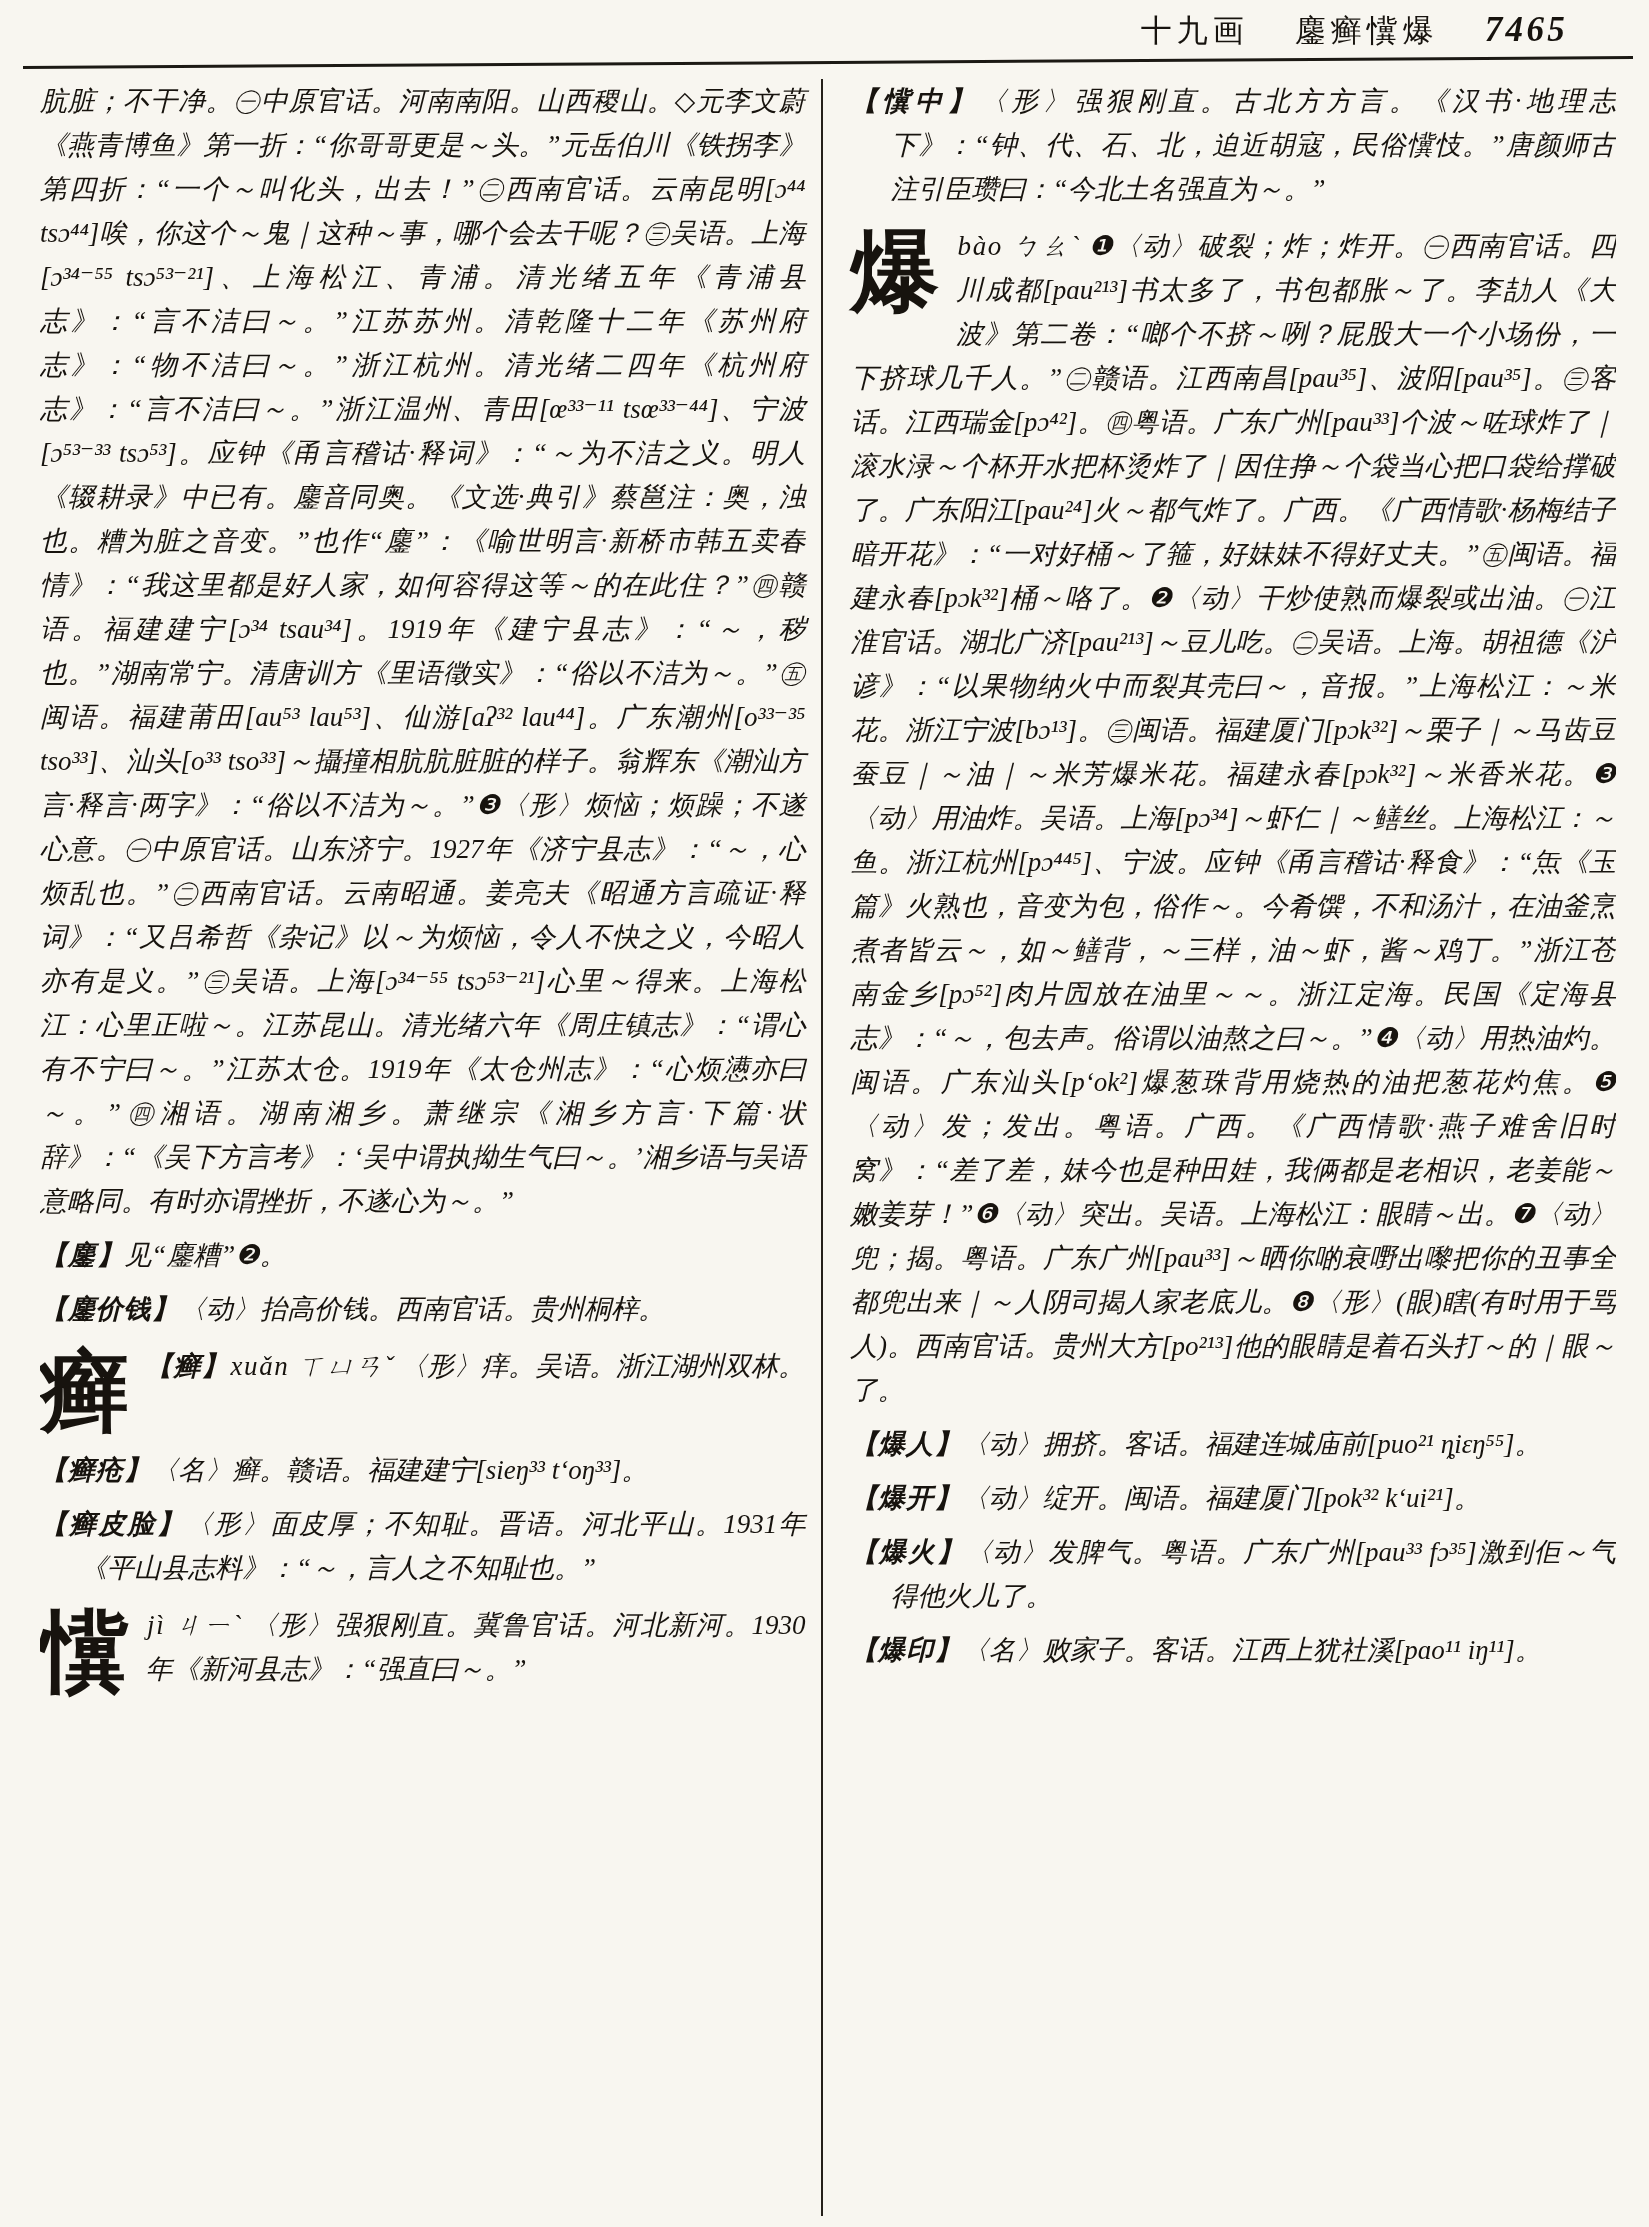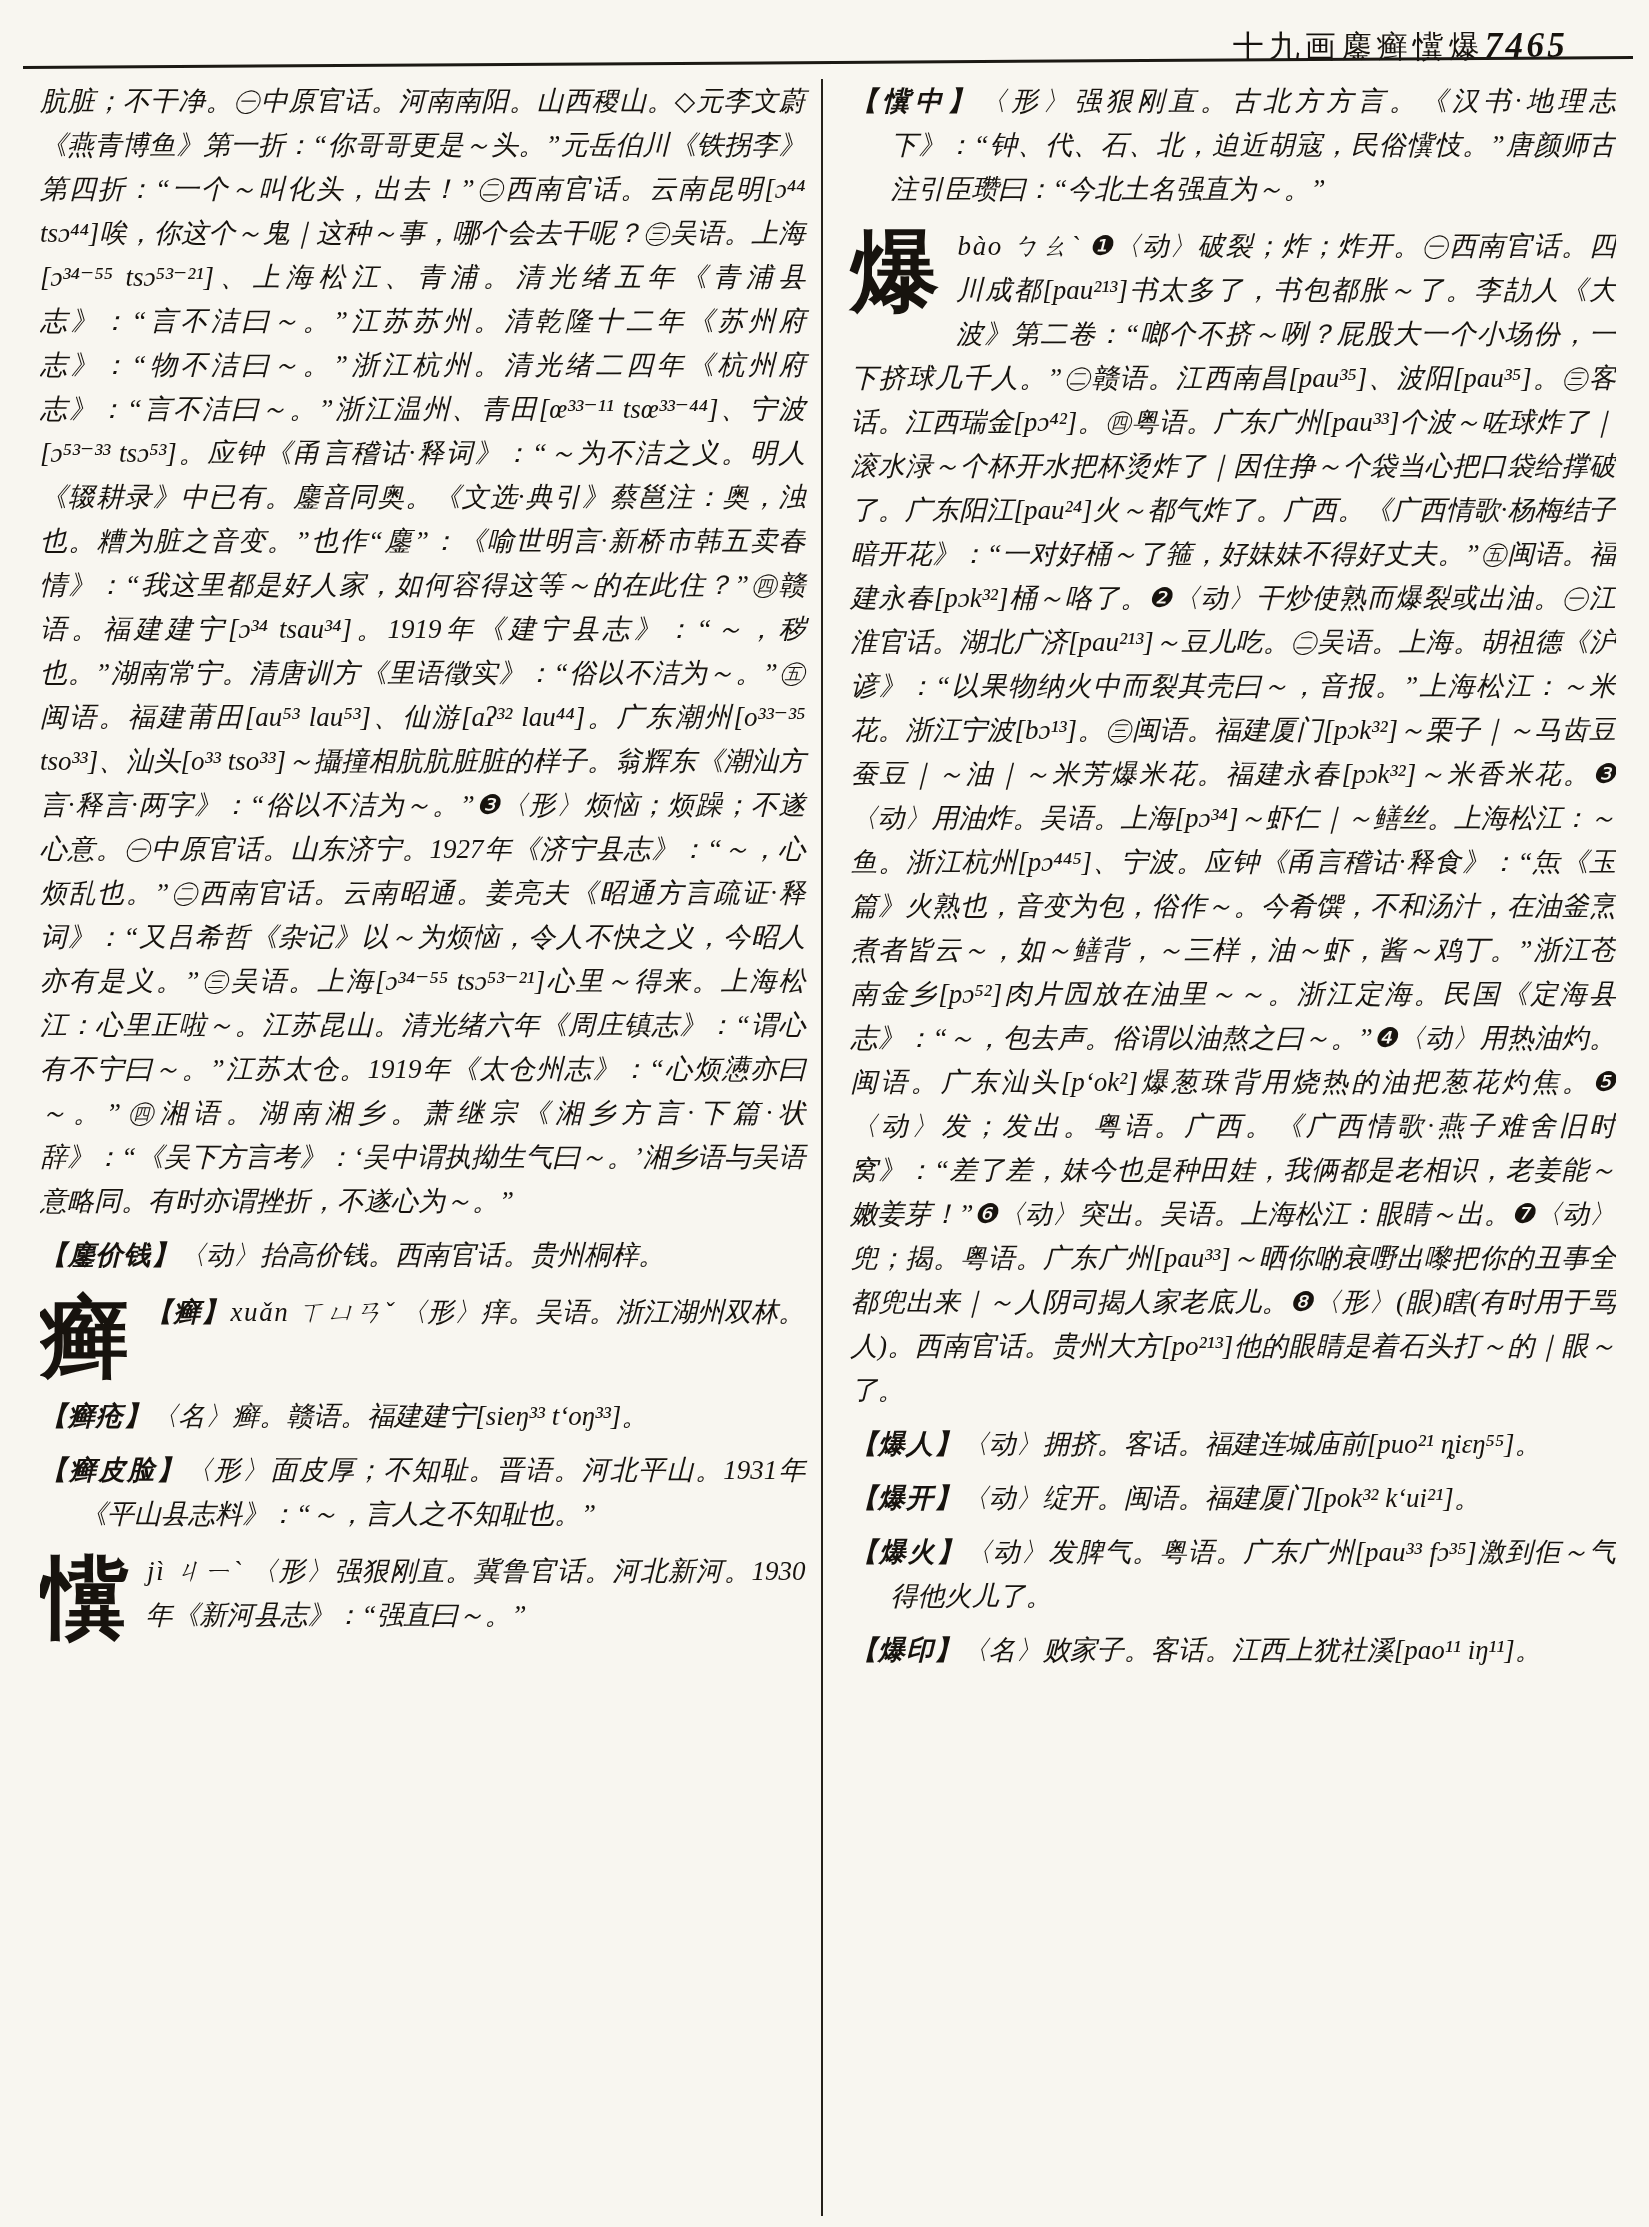--- a/index.html
+++ b/index.html
@@ -5,22 +5,22 @@
   html,body{margin:0;padding:0;}
   body{
     width:1650px;height:2227px;
     background:#f8f6f0;color:#17130e;
     font-family:"Liberation Serif","DejaVu Serif",serif;
     overflow:hidden;
   }
   .page{position:relative;width:1650px;height:2227px;overflow:hidden;}
   
   .header{
-    position:absolute;top:26px;left:0;width:1617px;
-    display:flex;justify-content:flex-end;align-items:baseline;
+    position:absolute;top:10px;left:0;width:1617px;
+    display:flex;justify-content:flex-end;align-items:baseline;gap:46px;
     font-size:31px;letter-spacing:5px;
   }
   .page-num{
     font-size:35px;font-weight:bold;font-style:italic;letter-spacing:3.3px;
     margin-right:49px;
   }
   .header-rule{
     position:absolute;top:61px;left:23px;width:1610px;height:3.3px;
     background:#1c1914;transform:rotate(-0.35deg);
   }
@@ -55,20 +55,23 @@
     <span>鏖癣懻爆</span>
     <span class="page-num">7465</span>
   </div>
   <div class="header-rule"></div>
 
   <div class="columns">
 
     <div class="col col-left">
       <div class="body-text">肮脏；不干净。㊀中原官话。河南南阳。山西稷山。◇元李文蔚《燕青博鱼》第一折：“你哥哥更是～头。”元岳伯川《铁拐李》第四折：“一个～叫化头，出去！”㊁西南官话。云南昆明[ɔ⁴⁴ tsɔ⁴⁴]唉，你这个～鬼｜这种～事，哪个会去干呢？㊂吴语。上海[ɔ³⁴⁻⁵⁵ tsɔ⁵³⁻²¹]、上海松江、青浦。清光绪五年《青浦县志》：“言不洁曰～。”江苏苏州。清乾隆十二年《苏州府志》：“物不洁曰～。”浙江杭州。清光绪二四年《杭州府志》：“言不洁曰～。”浙江温州、青田[œ³³⁻¹¹ tsœ³³⁻⁴⁴]、宁波[ɔ⁵³⁻³³ tsɔ⁵³]。应钟《甬言稽诂·释词》：“～为不洁之义。明人《辍耕录》中已有。鏖音同奥。《文选·典引》蔡邕注：奥，浊也。糟为脏之音变。”也作“鏖𪘯”：《喻世明言·新桥市韩五卖春情》：“我这里都是好人家，如何容得这等～的在此住？”㊃赣语。福建建宁[ɔ³⁴ tsau³⁴]。1919年《建宁县志》：“～，秽也。”湖南常宁。清唐训方《里语徵实》：“俗以不洁为～。”㊄闽语。福建莆田[au⁵³ lau⁵³]、仙游[aʔ³² lau⁴⁴]。广东潮州[o³³⁻³⁵ tso³³]、汕头[o³³ tso³³]～攝撞相肮肮脏脏的样子。翁辉东《潮汕方言·释言·两字》：“俗以不洁为～。”❸〈形〉烦恼；烦躁；不遂心意。㊀中原官话。山东济宁。1927年《济宁县志》：“～，心烦乱也。”㊁西南官话。云南昭通。姜亮夫《昭通方言疏证·释词》：“又吕希哲《杂记》以～为烦恼，令人不快之义，今昭人亦有是义。”㊂吴语。上海[ɔ³⁴⁻⁵⁵ tsɔ⁵³⁻²¹]心里～得来。上海松江：心里正啦～。江苏昆山。清光绪六年《周庄镇志》：“谓心有不宁曰～。”江苏太仓。1919年《太仓州志》：“心烦懑亦曰～。”㊃湘语。湖南湘乡。萧继宗《湘乡方言·下篇·状辞》：“《吴下方言考》：‘吴中谓执拗生气曰～。’湘乡语与吴语意略同。有时亦谓挫折，不遂心为～。”</div>
 
+      <div class="entry">
+        <span class="term">【鏖𪘯】</span><span>见“鏖糟”❷。</span>
+      </div>
 
       <div class="entry">
         <span class="term">【鏖价钱】</span><span>〈动〉抬高价钱。西南官话。贵州桐梓。</span>
       </div>
 
 
       <div class="head-block">
         <span class="bigchar">癣</span>
         <div class="head-rest">
           <span class="term">【癣】</span><span class="pron">xuǎn ㄒㄩㄢˇ</span><span>〈形〉痒。吴语。浙江湖州双林。</span>

